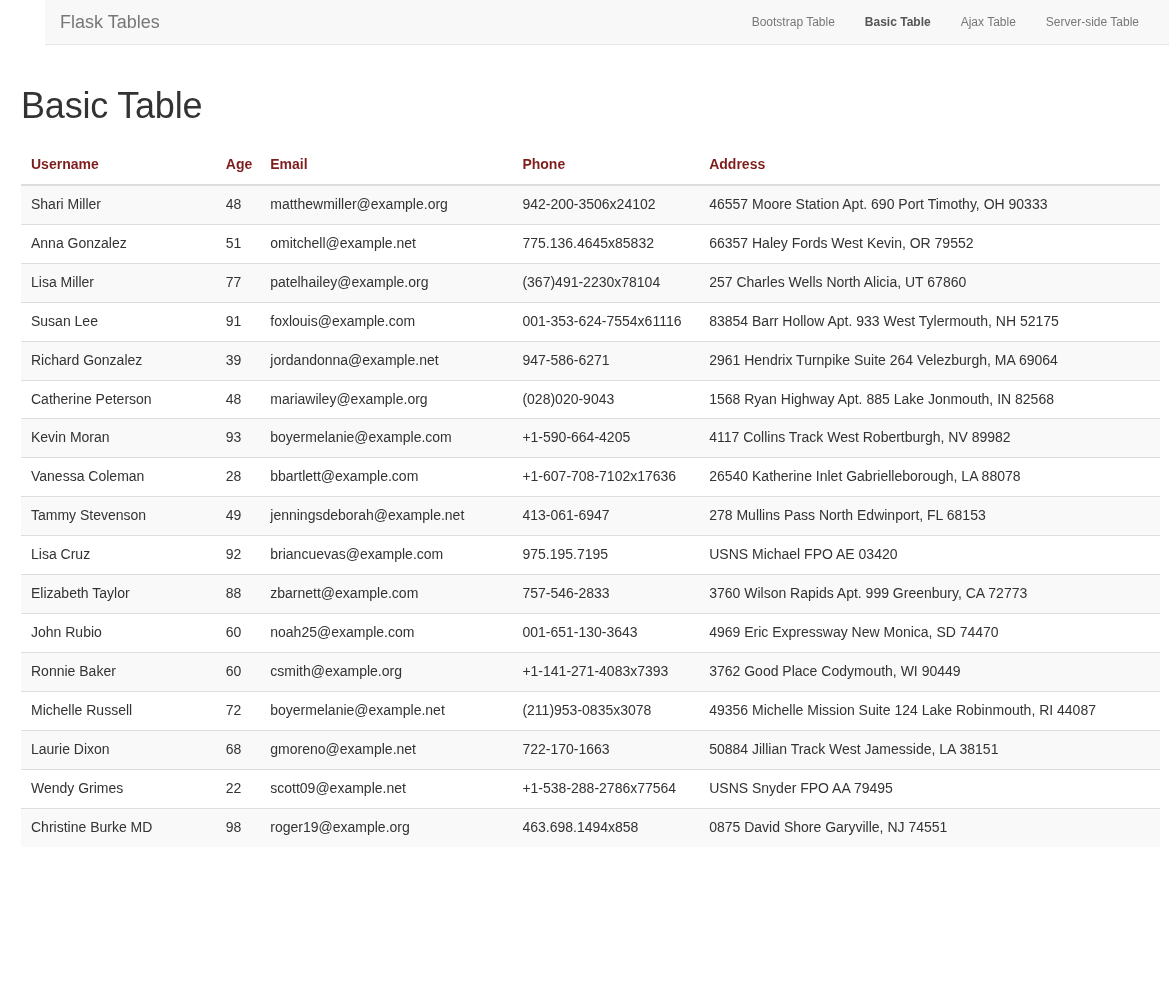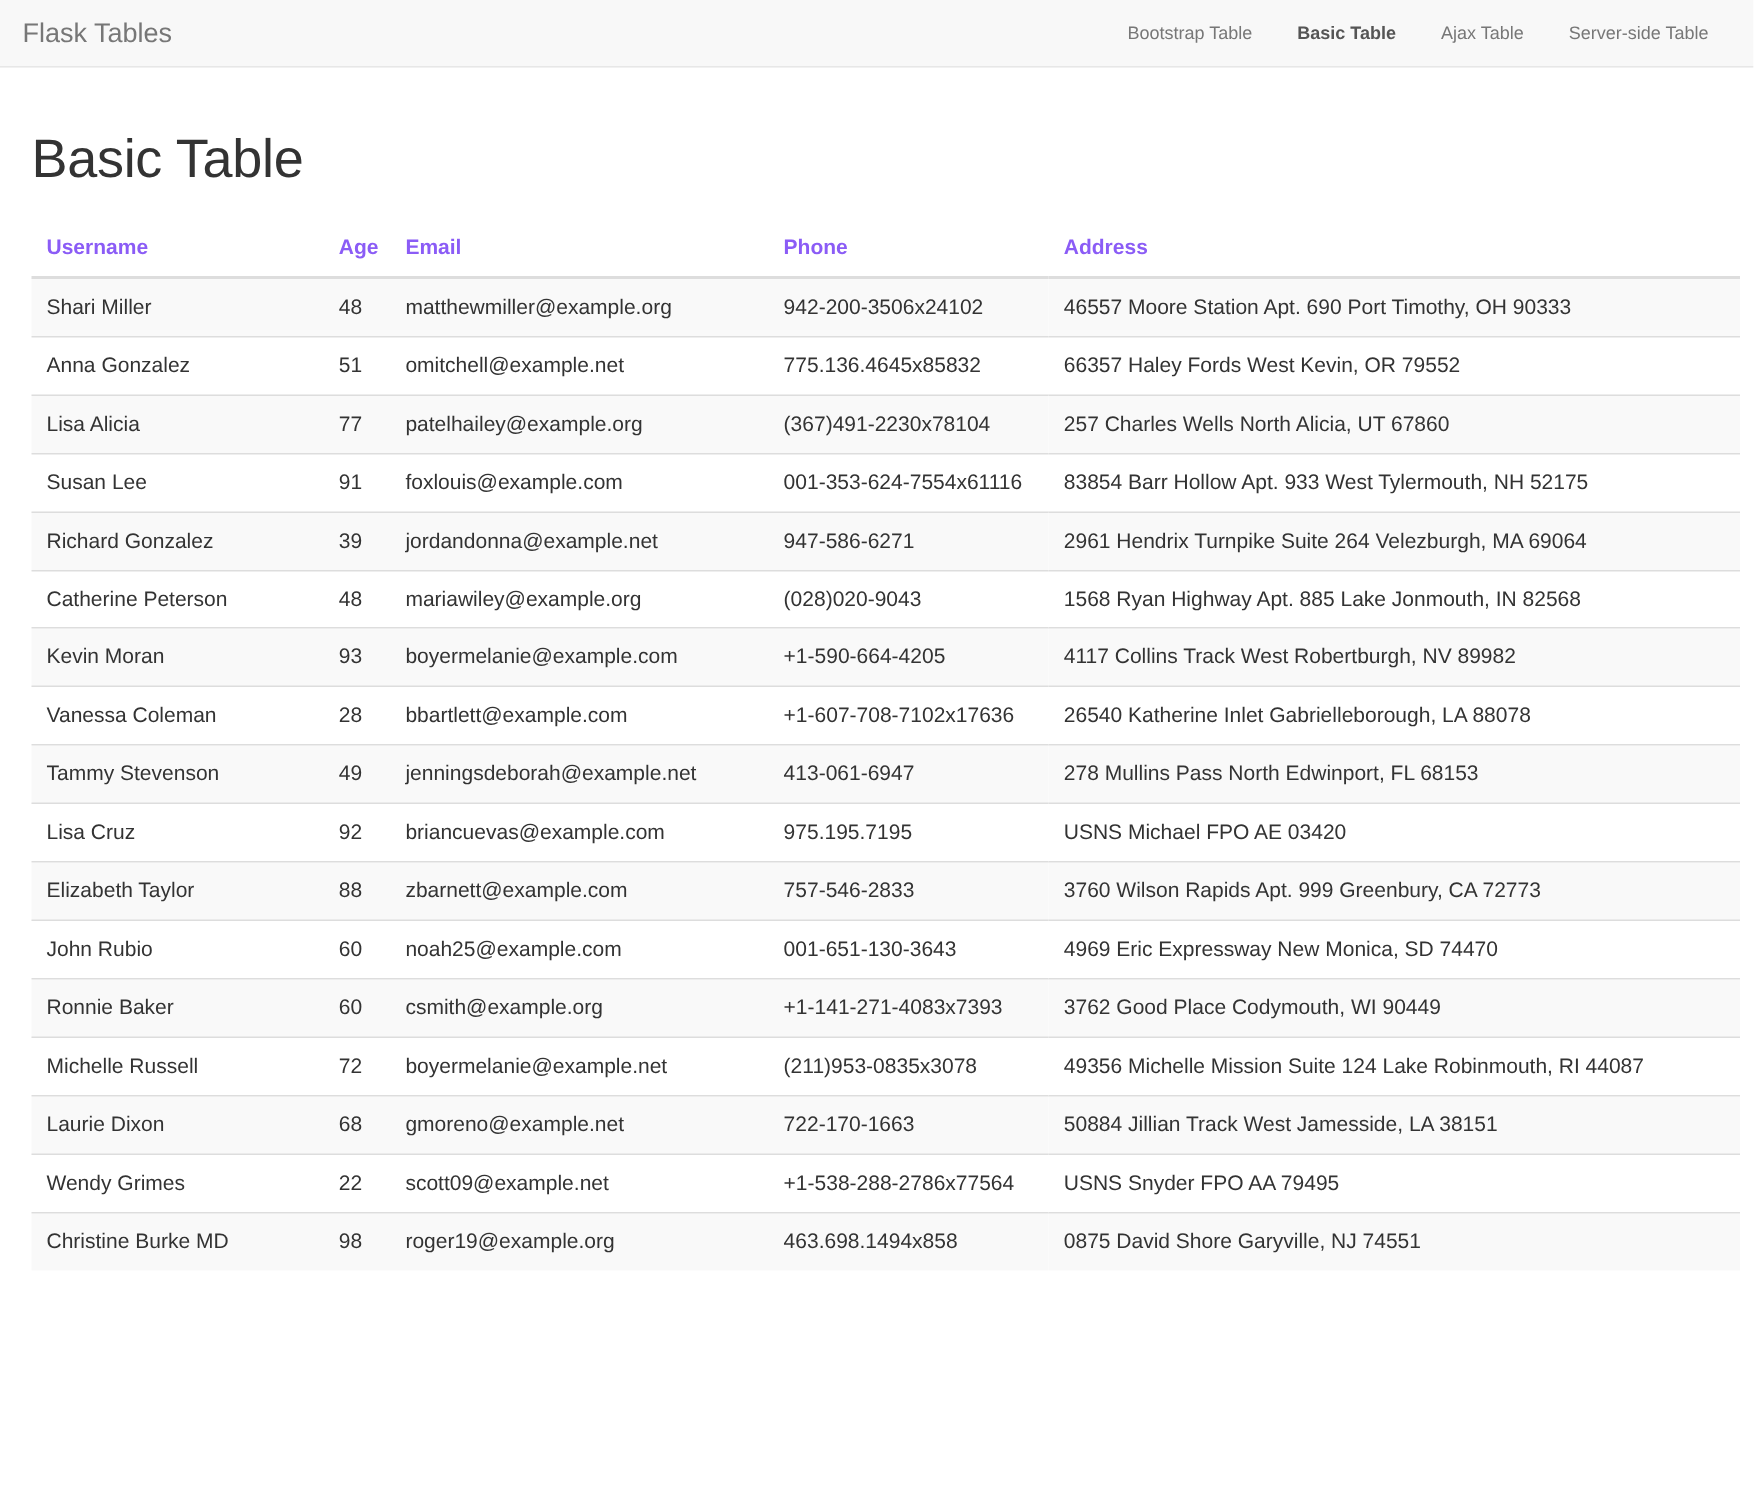--- a/index.html
+++ b/index.html
@@ -14,20 +14,21 @@
 
   
   .navbar {
     height: 45px;
     background: #f8f8f8;
     border-bottom: 1px solid #e7e7e7;
     display: flex;
     align-items: center;
     justify-content: space-between;
     padding: 0 15px 0 15px;
+    margin-left: 45px;
   }
   .navbar-brand {
     font-size: 18px;
     line-height: 20px;
     color: #777777;
     padding: 0 0 0 0;
     text-decoration: none;
     cursor: pointer;
   }
   .navbar-nav {
@@ -75,21 +76,21 @@
     border-collapse: collapse;
     font-size: 14px;
     color: #333333;
   }
   table.data-table thead th {
     text-align: left;
     font-weight: bold;
     padding: 8px 8px 9px 10px;
     border-bottom: 2px solid #dddddd;
     vertical-align: bottom;
-    color: #8b5cf6;
+    color: #7f1d1d;
     line-height: 1.42857;
     white-space: nowrap;
   }
   table.data-table tbody td {
     padding: 9px 8px 9px 10px;
     border-top: 1px solid #dddddd;
     vertical-align: top;
     line-height: 1.42857;
     white-space: nowrap;
   }
@@ -146,21 +147,21 @@
             <td class="col-address">46557 Moore Station Apt. 690 Port Timothy, OH 90333</td>
           </tr>
           <tr>
             <td class="col-username">Anna Gonzalez</td>
             <td class="col-age">51</td>
             <td class="col-email">omitchell@example.net</td>
             <td class="col-phone">775.136.4645x85832</td>
             <td class="col-address">66357 Haley Fords West Kevin, OR 79552</td>
           </tr>
           <tr>
-            <td class="col-username">Lisa Alicia</td>
+            <td class="col-username">Lisa Miller</td>
             <td class="col-age">77</td>
             <td class="col-email">patelhailey@example.org</td>
             <td class="col-phone">(367)491-2230x78104</td>
             <td class="col-address">257 Charles Wells North Alicia, UT 67860</td>
           </tr>
           <tr>
             <td class="col-username">Susan Lee</td>
             <td class="col-age">91</td>
             <td class="col-email">foxlouis@example.com</td>
             <td class="col-phone">001-353-624-7554x61116</td>

